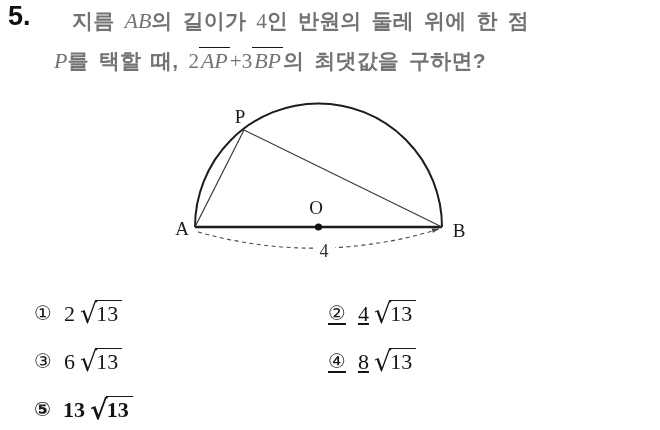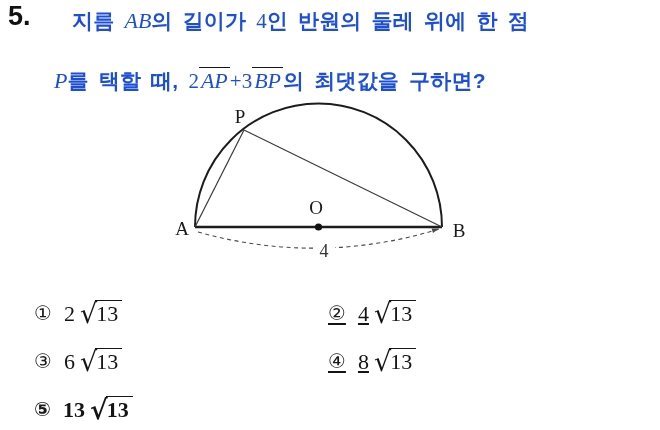--- a/index.html
+++ b/index.html
@@ -7,24 +7,24 @@
     width:660px;height:430px;position:relative;background:#ffffff;
     font-family:"Liberation Sans",sans-serif;color:#161616;overflow:hidden;
   }
   .q-number{
     position:absolute;left:8px;top:1px;
     font-family:"Liberation Sans",sans-serif;font-weight:700;font-size:27px;color:#111;
   }
   .q-line{
     position:absolute;white-space:nowrap;
     font-family:"Liberation Sans",sans-serif;font-weight:700;font-size:21px;
-    letter-spacing:0.2px;word-spacing:4px;color:#1d4ed8;
+    letter-spacing:0.2px;word-spacing:4px;color:#737373;
   }
   .q-line1{left:72px;top:7px;}
-  .q-line2{left:54px;top:47px;margin-top:20px;}
+  .q-line2{left:54px;top:47px;}
   .math-var{
     font-family:"Liberation Serif",serif;font-style:italic;font-weight:400;
     font-size:22px;letter-spacing:0;word-spacing:0;
   }
   .math-num{
     font-family:"Liberation Serif",serif;font-style:normal;font-weight:400;
     font-size:21px;letter-spacing:0;word-spacing:0;
   }
   .ov{
     display:inline-block;border-top:1.6px solid #161616;padding:1px 2px 0 2px;

